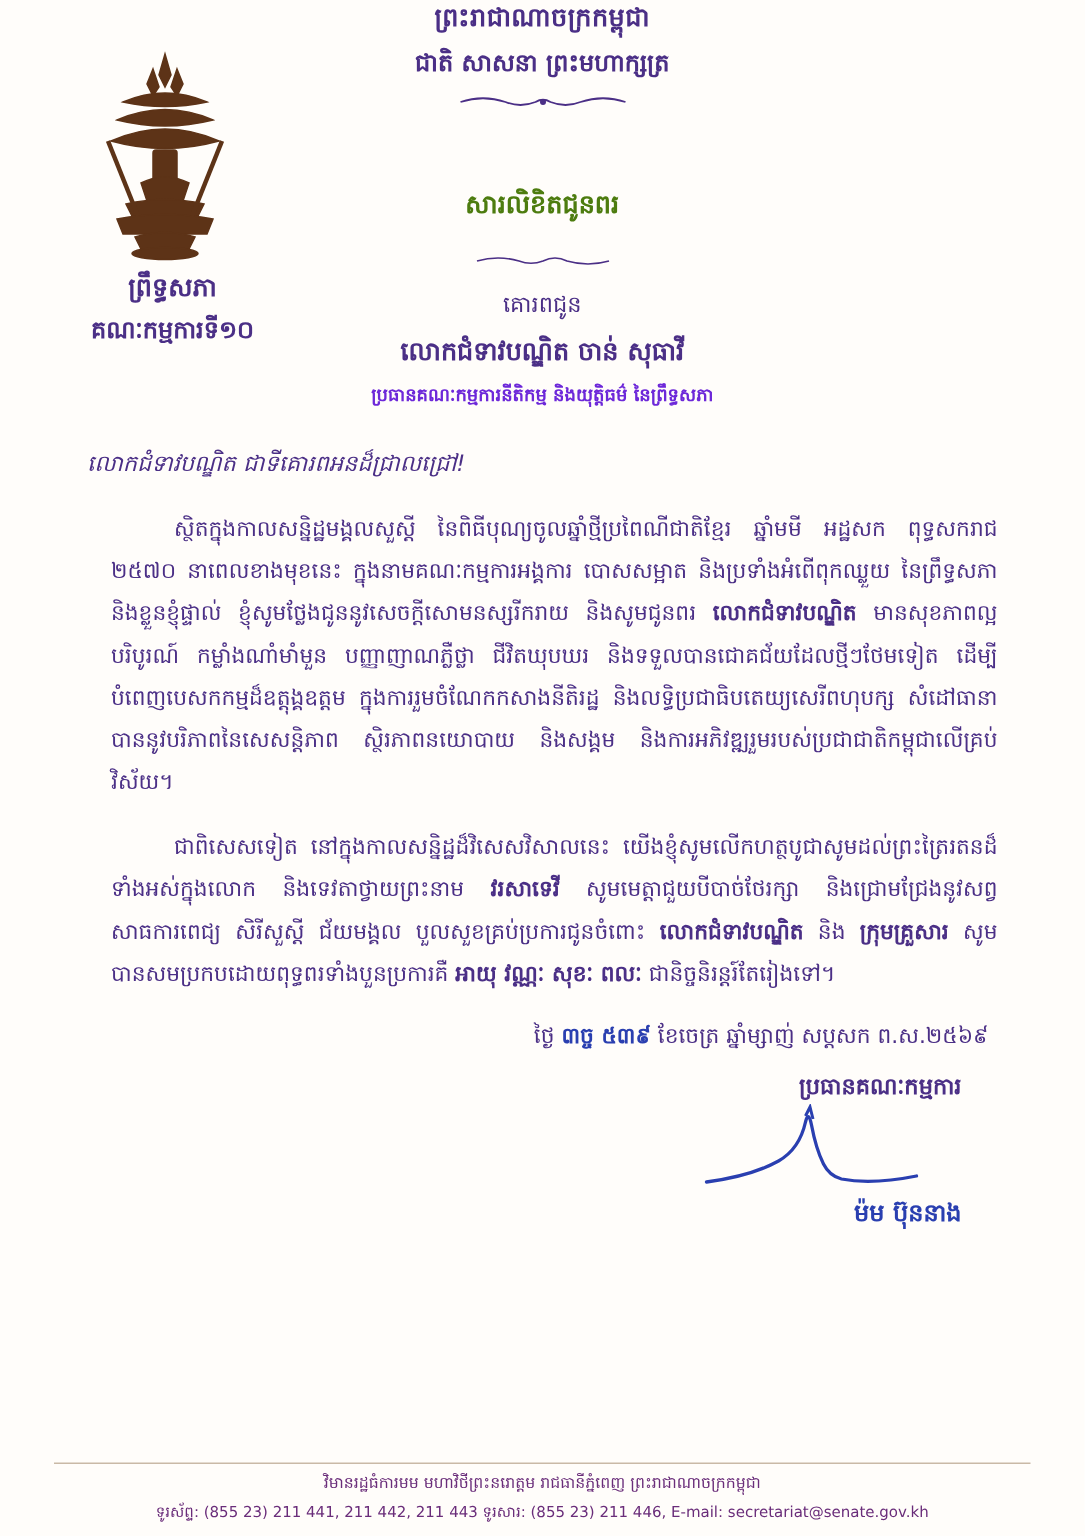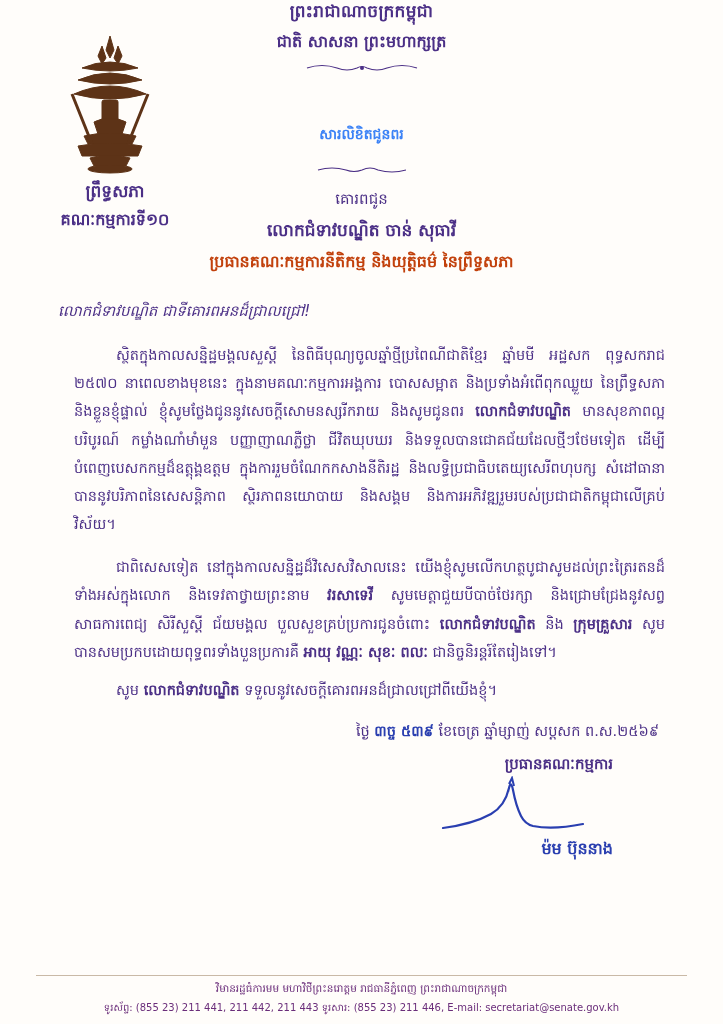--- a/index.html
+++ b/index.html
@@ -71,42 +71,42 @@
     font-weight: bold;
     margin-top: 4px;
   }
 
   
   .title-block {
     text-align: center;
     margin-top: 52px;
   }
   .doc-title {
-    font-size: 14px;
-    font-weight: bold;
-    color: #3b82f6;
+    font-size: 17px;
+    font-weight: bold;
+    color: #4d7c0f;
   }
   .small-orn {
     margin: 14px auto 10px auto;
   }
   .addressee-intro {
     font-size: 15px;
     color: #4b2f86;
     margin-top: 4px;
   }
   .addressee-name {
     font-size: 17px;
     font-weight: bold;
     color: #4b2f86;
     margin-top: 8px;
   }
   .addressee-role {
-    font-size: 16px;
-    font-weight: bold;
-    color: #c2410c;
+    font-size: 12px;
+    font-weight: bold;
+    color: #6d28d9;
     margin-top: 7px;
   }
 
   
   .body-text {
     margin: 22px 58px 0 58px;
     font-size: 14.5px;
     line-height: 1.95;
     color: #4b2f86;
     text-align: justify;
@@ -134,21 +134,21 @@
     text-align: right;
     font-size: 14.5px;
     line-height: 1.9;
     color: #4b2f86;
   }
   .date-highlight { color: #2a3fb0; font-weight: bold; }
 
   .sign-block {
     margin-top: 8px;
     text-align: right;
-    padding-right: 110px;
+    padding-right: 82px;
   }
   .sign-role {
     font-size: 15px;
     font-weight: bold;
     color: #4b2f86;
   }
   .signature {
     height: 62px;
     position: relative;
   }
@@ -239,23 +239,20 @@
     <div class="salutation">លោកជំទាវបណ្ឌិត ជាទីគោរពអនដ៏ជ្រាលជ្រៅ!</div>
 
     <p class="para">
       <span>ស្ថិតក្នុងកាលសន្និដ្ឋមង្គលសួស្តី នៃពិធីបុណ្យចូលឆ្នាំថ្មីប្រពៃណីជាតិខ្មែរ ឆ្នាំមមី អដ្ឋសក ពុទ្ធសករាជ ២៥៧០ នាពេលខាងមុខនេះ ក្នុងនាមគណៈកម្មការអង្គការ បោសសម្អាត និងប្រទាំងអំពើពុកឈ្លួយ នៃព្រឹទ្ធសភា និងខ្លួនខ្ញុំផ្ទាល់ ខ្ញុំសូមថ្លែងជូននូវសេចក្តីសោមនស្សរីករាយ និងសូមជូនពរ </span><span class="bold">លោកជំទាវបណ្ឌិត</span><span> មានសុខភាពល្អបរិបូរណ៍ កម្លាំងណាំមាំមួន បញ្ញាញាណភ្លឺថ្លា ជីវិតឃុបឃរ និងទទួលបានជោគជ័យដែលថ្មីៗថែមទៀត ដើម្បីបំពេញបេសកកម្មដ៏ឧត្តុង្គឧត្តម ក្នុងការរួមចំណែកកសាងនីតិរដ្ឋ និងលទ្ធិប្រជាធិបតេយ្យសេរីពហុបក្ស សំដៅធានាបាននូវបរិភាពនៃសេសន្តិភាព ស្ថិរភាពនយោបាយ និងសង្គម និងការអភិវឌ្ឍរួមរបស់ប្រជាជាតិកម្ពុជាលើគ្រប់វិស័យ។</span>
     </p>
 
     <p class="para">
       <span>ជាពិសេសទៀត នៅក្នុងកាលសន្និដ្ឋដ៏វិសេសវិសាលនេះ យើងខ្ញុំសូមលើកហត្ថបូជាសូមដល់ព្រះត្រៃរតនដ៏ទាំងអស់ក្នុងលោក និងទេវតាថ្វាយព្រះនាម </span><span class="bold">វរសាទេវី</span><span> សូមមេត្តាជួយបីបាច់ថែរក្សា និងជ្រោមជ្រែងនូវសព្វសាធការពេជ្យ សិរីសួស្តី ជ័យមង្គល បួលសួខគ្រប់ប្រការជូនចំពោះ </span><span class="bold">លោកជំទាវបណ្ឌិត</span><span> និង </span><span class="bold">ក្រុមគ្រួសារ</span><span> សូមបានសមប្រកបដោយពុទ្ធពរទាំងបួនប្រការគឺ </span><span class="bold">អាយុ វណ្ណៈ សុខៈ ពលៈ</span><span> ជានិច្ចនិរន្តរ៍តែរៀងទៅ។</span>
     </p>
 
-    <p class="para closing">
-      <span>សូម </span><span class="bold">លោកជំទាវបណ្ឌិត</span><span> ទទួលនូវសេចក្តីគោរពអនដ៏ជ្រាលជ្រៅពីយើងខ្ញុំ។</span>
-    </p>
   </div>
 
   <div class="date-block">
     <div>
       <span>ថ្ងៃ </span><span class="date-highlight">៣ច្ច ៥៣៩</span><span> ខែចេត្រ ឆ្នាំម្សាញ់ សប្តសក ព.ស.២៥៦៩</span>
     </div>
   </div>
 
   <div class="sign-block">
     <div class="sign-role">ប្រធានគណៈកម្មការ</div>

